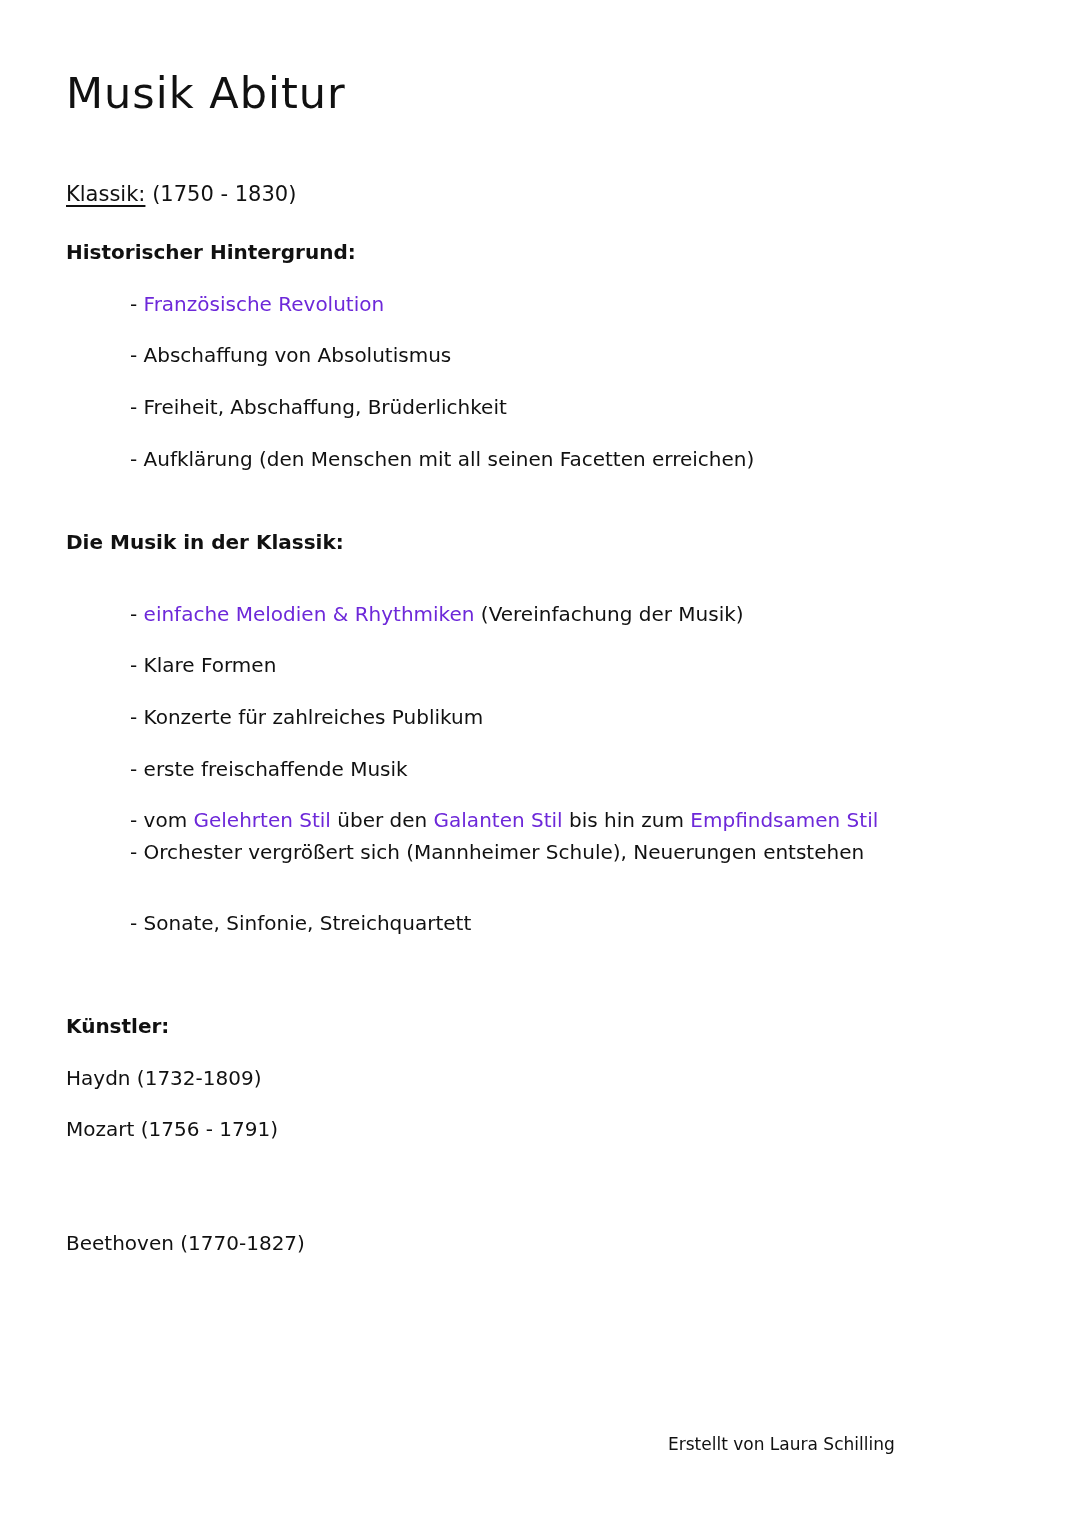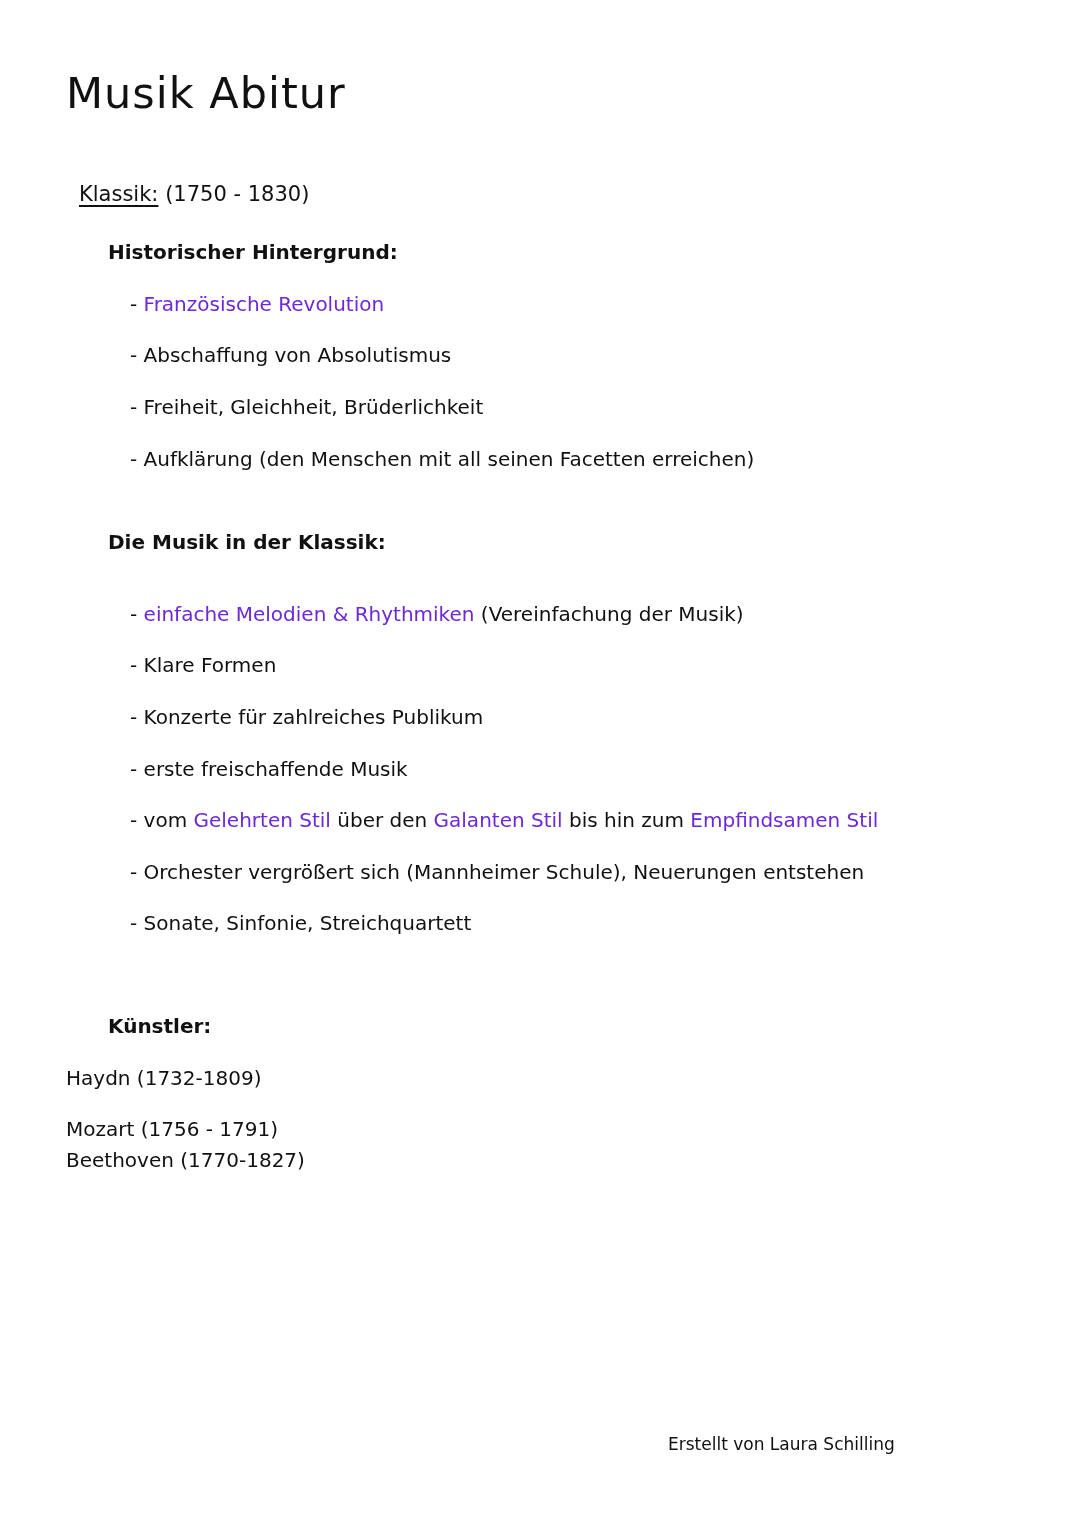--- a/index.html
+++ b/index.html
@@ -1,56 +1,56 @@
 <!DOCTYPE html>
 <html><head>
 <meta charset="utf-8">
 <style>
   html, body { margin:0; padding:0; background:#ffffff; }
   body { width:1080px; height:1527px; position:relative; overflow:hidden;
          font-family:"DejaVu Sans", sans-serif; color:#111; }
   .abs { position:absolute; white-space:nowrap; }
   .title { left:66px; top:68px; font-size:43px; letter-spacing:1px; font-weight:normal; }
   .sec-h { left:66px; font-size:21px; }
-  .sec-h .u { text-decoration:underline; text-underline-offset:4px;margin-left:13px; }
-  .bold-h { left:66px; font-size:20px; font-weight:bold;margin-left:42px; }
+  .sec-h .u { text-decoration:underline; text-underline-offset:4px; }
+  .bold-h { left:66px; font-size:20px; font-weight:bold; }
   .item { left:130px; font-size:20px; }
   .pink { color:#6d28d9; }
   .plain { left:66px; font-size:20px; }
   .footer { left:668px; top:1434px; font-size:17px; }
 </style>
 </head>
 <body>
 
 <div class="abs title">Musik Abitur</div>
 
 <div class="abs sec-h" style="top:182px;">
   <span class="u">Klassik:</span>
   <span>(1750 - 1830)</span>
 </div>
 
 <div class="abs bold-h" style="top:240px;">Historischer Hintergrund:</div>
 <div class="abs item" style="top:292px;">
   <span>- </span><span class="pink">Französische Revolution</span>
 </div>
 <div class="abs item" style="top:343px;">- Abschaffung von Absolutismus</div>
-<div class="abs item" style="top:395px;">- Freiheit, Gleichheit, Brüderlichkeit</div>
+<div class="abs item" style="top:395px;">- Freiheit, Abschaffung, Brüderlichkeit</div>
 <div class="abs item" style="top:447px;">- Aufklärung (den Menschen mit all seinen Facetten erreichen)</div>
 
 <div class="abs bold-h" style="top:530px;">Die Musik in der Klassik:</div>
 <div class="abs item" style="top:602px;">
   <span>- </span><span class="pink">einfache Melodien &amp; Rhythmiken</span><span> (Vereinfachung der Musik)</span>
 </div>
 <div class="abs item" style="top:653px;">- Klare Formen</div>
 <div class="abs item" style="top:705px;text-align:center;">- Konzerte für zahlreiches Publikum</div>
 <div class="abs item" style="top:757px;">- erste freischaffende Musik</div>
 <div class="abs item" style="top:808px;text-align:center;">
   <span>- vom </span><span class="pink">Gelehrten Stil</span><span> über den </span><span class="pink">Galanten Stil</span><span> bis hin zum </span><span class="pink">Empfindsamen Stil</span>
 </div>
-<div class="abs item" style="top:860px;">- Orchester vergrößert sich (Mannheimer Schule), Neuerungen entstehen</div>
+<div class="abs item" style="top:840px;">- Orchester vergrößert sich (Mannheimer Schule), Neuerungen entstehen</div>
 <div class="abs item" style="top:911px;">- Sonate, Sinfonie, Streichquartett</div>
 
 <div class="abs bold-h" style="top:1014px;">Künstler:</div>
 <div class="abs plain" style="top:1066px;">Haydn (1732-1809)</div>
 <div class="abs plain" style="top:1117px;">Mozart (1756 - 1791)</div>
-<div class="abs plain" style="top:1148px;text-align:right;">Beethoven (1770-1827)</div>
+<div class="abs plain" style="top:1231px;text-align:right;">Beethoven (1770-1827)</div>
 
 <div class="abs footer">Erstellt von Laura Schilling</div>
 
 </body></html>

